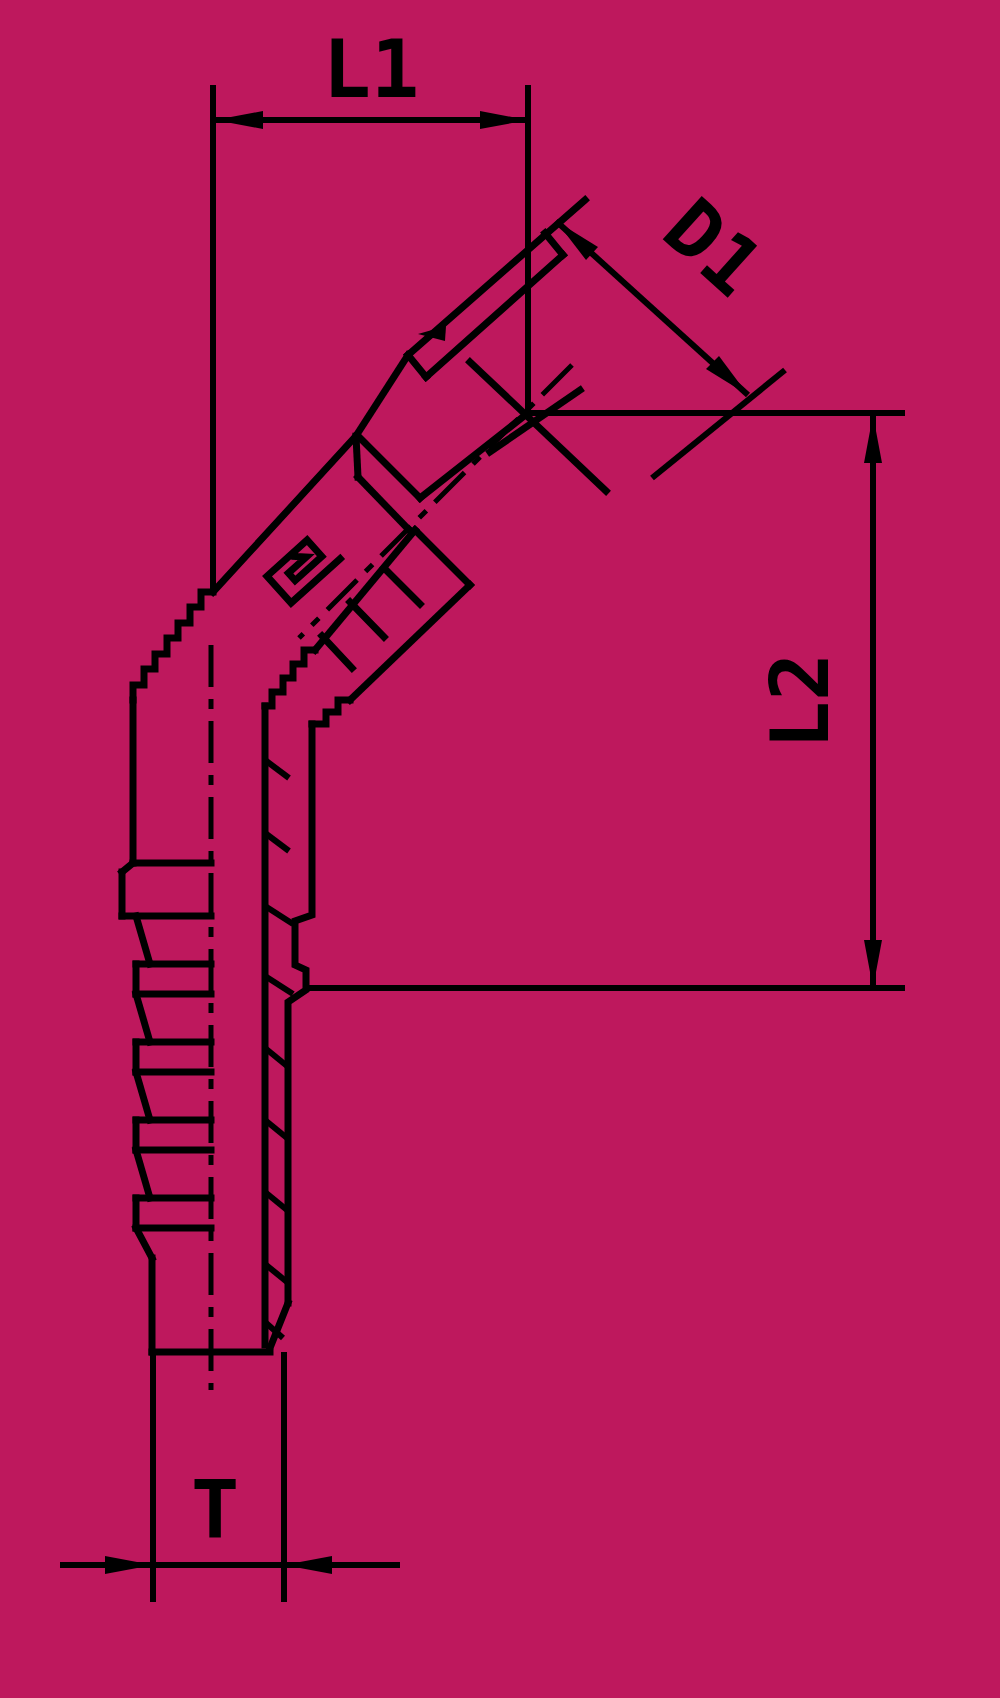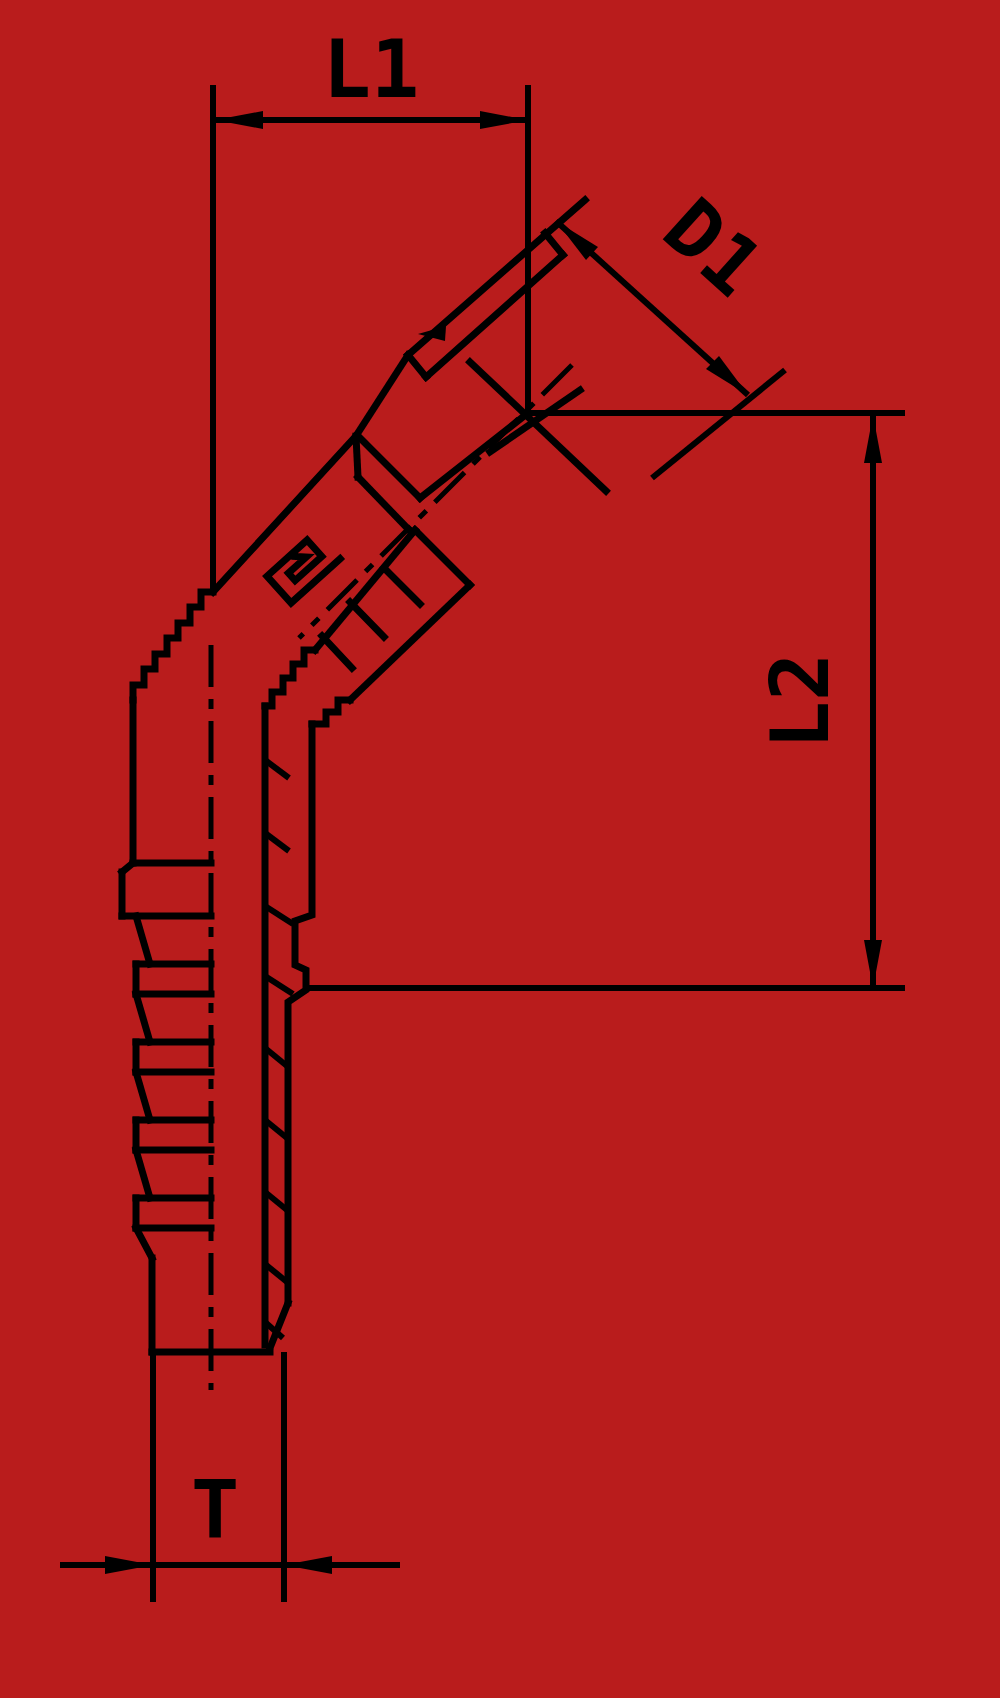--- a/index.html
+++ b/index.html
@@ -1,18 +1,18 @@
 <!DOCTYPE html>
 <html><head>
 <meta charset="utf-8">
 <style>
   html,body{margin:0;padding:0;background:#fff;}
   .page{
     width:1000px;height:1698px;position:relative;
-    background:#b91c1c;overflow:hidden;
+    background:#be185d;overflow:hidden;
     font-family:"DejaVu Sans Mono","Liberation Mono",monospace;
   }
   svg{display:block}
   .dim-label{
     font-family:"DejaVu Sans Mono","Liberation Mono",monospace;
     font-size:80px;font-weight:bold;fill:#000;
   }
 </style>
 </head>
 <body>

